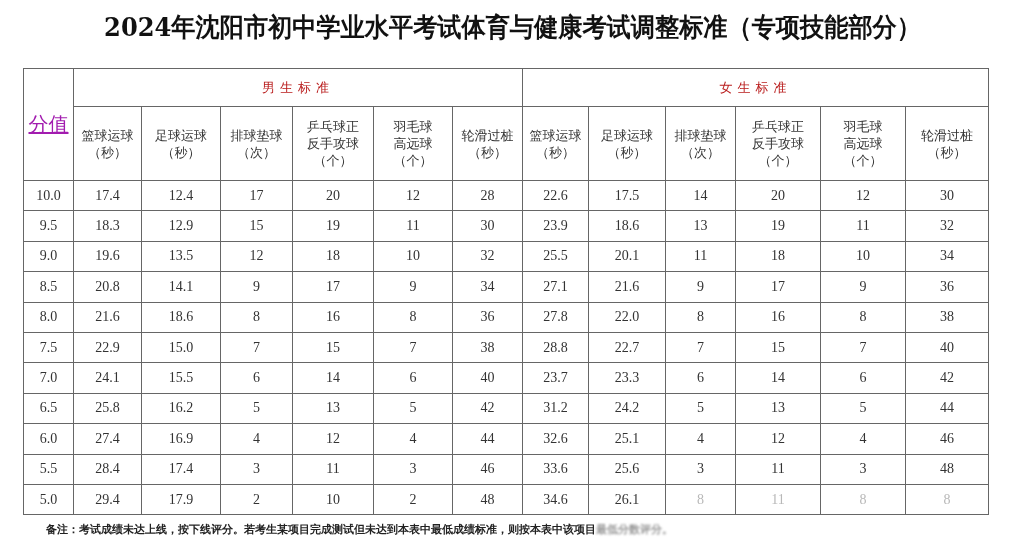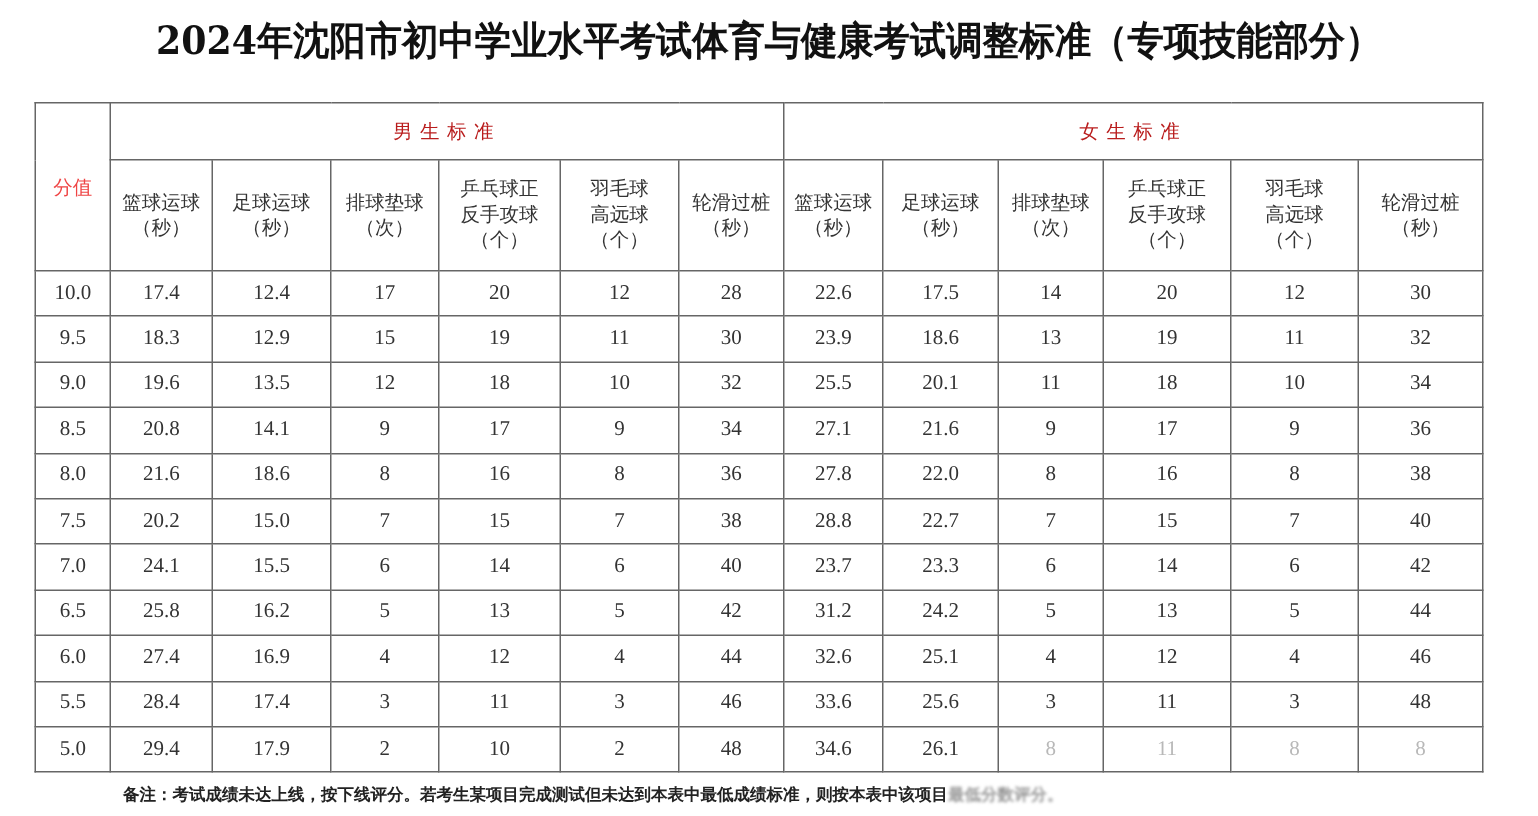--- a/index.html
+++ b/index.html
@@ -6,27 +6,27 @@
   body { width: 1025px; height: 544px; position: relative; overflow: hidden;
          font-family: "DejaVu Serif", "Liberation Serif", serif; color: #222; }
   .title { position: absolute; left: 0; top: 10px; width: 1025px; text-align: center;
            font-family: "DejaVu Serif", serif; font-size: 26px; font-weight: bold;
            letter-spacing: 0px; color: #111; transform: scaleX(0.93); }
   table.std { position: absolute; left: 23px; top: 68px; border-collapse: collapse;
               table-layout: fixed; border: 1.5px solid #555; }
   table.std td, table.std th { border: 1px solid #666; text-align: center; vertical-align: middle;
               padding: 0; font-weight: normal; }
   th.group { height: 37px; font-family: "DejaVu Sans", sans-serif; font-size: 13px; letter-spacing: 5px; color: #b91c1c; }
-  th.score { font-family: "DejaVu Sans", sans-serif; font-size: 13px; color: #ef4444; vertical-align: top; padding-top: 47px; }
+  th.score { font-family: "DejaVu Sans", sans-serif; font-size: 20px; color: #a21caf; vertical-align: top; padding-top: 47px; text-decoration: underline; }
   th.col { height: 73px; font-family: "DejaVu Sans", sans-serif; font-size: 13px; line-height: 17px; color: #333; }
   th.col span { display: block; }
   td { height: 29.4px; font-family: "Liberation Serif", serif; font-size: 14px; color: #333; }
   td.faded { color: #b8b8b8; }
   .note { position: absolute; left: 46px; top: 522px; font-family: "DejaVu Sans", sans-serif;
-          font-size: 11px; font-weight: bold; color: #222; margin-left: 36px; }
+          font-size: 11px; font-weight: bold; color: #222; }
   .note .blur { color: #999; filter: blur(1px); }
 </style>
 </head>
 <body>
 
 <div class="title">2024年沈阳市初中学业水平考试体育与健康考试调整标准（专项技能部分）</div>
 
 <table class="std">
   <colgroup>
     <col style="width:50px">
@@ -175,21 +175,21 @@
         <td>36</td>
         <td>27.8</td>
         <td>22.0</td>
         <td>8</td>
         <td>16</td>
         <td>8</td>
         <td>38</td>
       </tr>
       <tr>
         <td>7.5</td>
-        <td>20.2</td>
+        <td>22.9</td>
         <td>15.0</td>
         <td>7</td>
         <td>15</td>
         <td>7</td>
         <td>38</td>
         <td>28.8</td>
         <td>22.7</td>
         <td>7</td>
         <td>15</td>
         <td>7</td>

